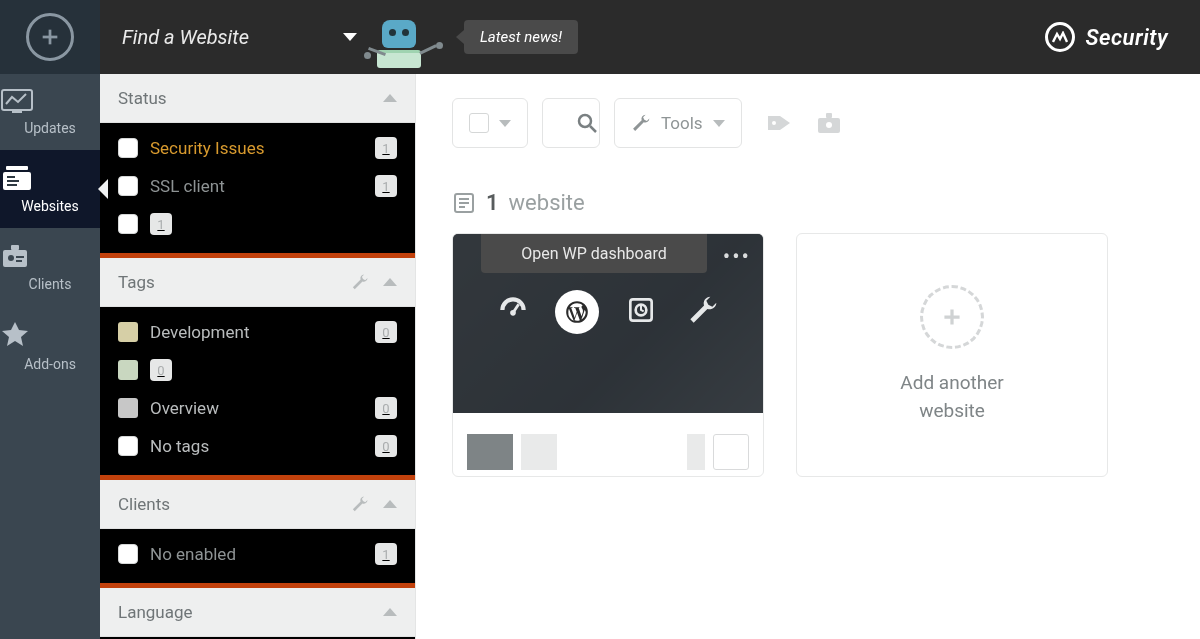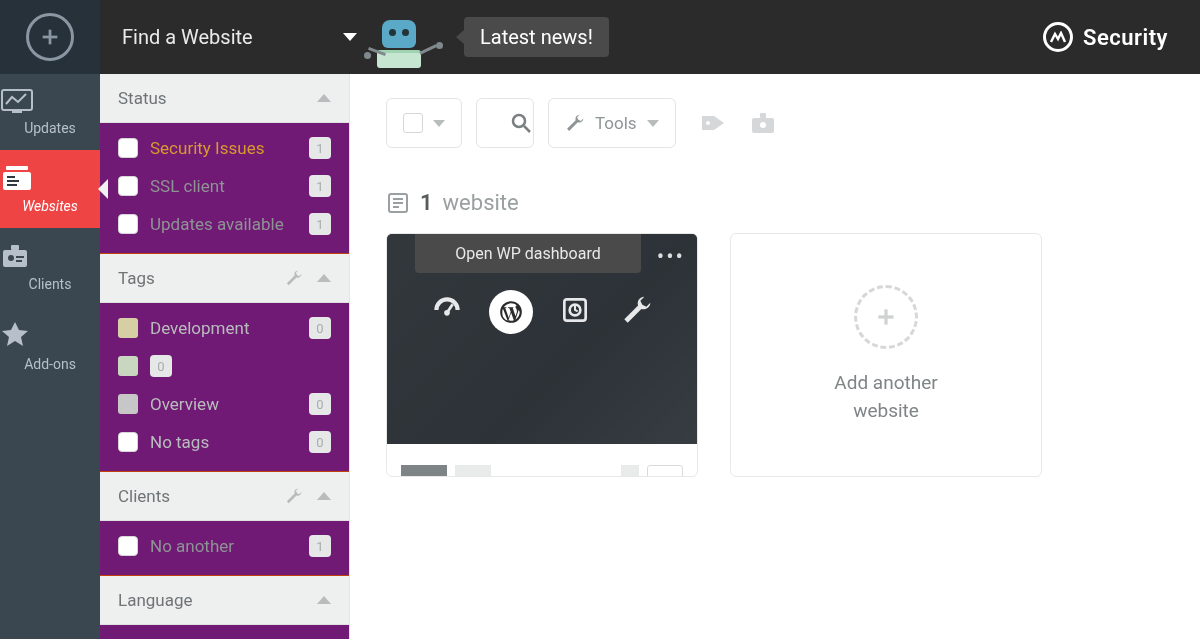--- a/index.html
+++ b/index.html
@@ -4,68 +4,68 @@
 <style>
   * { box-sizing: border-box; margin: 0; padding: 0; font-family: -apple-system, BlinkMacSystemFont, "Segoe UI", Roboto, sans-serif; }
   html, body { width: 1200px; height: 639px; overflow: hidden; background: #fff; }
   .app { display: flex; width: 100%; height: 100%; }
 
   
   .leftnav { width: 100px; background: #3a4650; color: #c7cfd6; display: flex; flex-direction: column; align-items: center; }
   .leftnav .plus { width: 100px; height: 74px; background: #26313a; display: flex; align-items: center; justify-content: center; }
   .leftnav .plus .circle { width: 48px; height: 48px; border: 3px solid #8a97a2; border-radius: 50%; display: flex; align-items: center; justify-content: center; color: #8a97a2; }
   .leftnav .item { width: 100%; padding: 14px 0 14px 0; text-align: center; font-size: 14px; color: #b7c0c8; cursor: pointer; position: relative; }
-  .leftnav .item.active { background: #ef4444; color: #fff; font-style: italic; }
+  .leftnav .item.active { background: #0f172a; color: #fff; }
   .leftnav .item.active::after { content:""; position:absolute; right:-8px; top:50%; transform:translateY(-50%); width:0;height:0; border-top:10px solid transparent; border-bottom:10px solid transparent; border-right:10px solid #f0f1f1; }
   .leftnav .item .ico { display:block; margin:0 auto 6px auto; }
 
   
   .rightpane { flex:1; display:flex; flex-direction:column; }
-  .topbar { height: 74px; background: #2b2b2b; display:flex; align-items:center; color:#fff; }
+  .topbar { height: 74px; background: #2b2b2b; display:flex; align-items:center; color:#fff;font-style:italic; }
   .findsite { width: 280px; height:74px; background:#2b2b2b; display:flex; align-items:center; justify-content:space-between; padding:0 22px; font-size:20px; color:#eaeaea; border-right:1px solid #2b2b2b; }
   .findsite .caret { width:0;height:0;border-left:7px solid transparent;border-right:7px solid transparent;border-top:8px solid #fff; }
   .mascot { position: relative; width: 90px; height: 74px; }
-  .newsbubble { position:relative; background:#4a4a4a; color:#fff; padding:8px 16px; border-radius:4px; font-size:20px; margin-left:-6px; }
+  .newsbubble { position:relative; background:#4a4a4a; color:#fff; padding:8px 16px; border-radius:4px; font-size:15px; margin-left:-6px; }
   .newsbubble::before { content:""; position:absolute; left:-8px; top:50%; transform:translateY(-50%); width:0;height:0;border-top:7px solid transparent;border-bottom:7px solid transparent;border-right:8px solid #4a4a4a; }
   .brand { margin-left:auto; display:flex; align-items:center; gap:10px; padding-right:32px; font-size:22px; font-weight:600; letter-spacing:0.5px; }
   .brand .logo { width:30px; height:30px; border:3px solid #fff; border-radius:50%; display:flex; align-items:center; justify-content:center; }
 
   
   .bodyrow { flex:1; display:flex; background:#fff; }
 
   
-  .filters { width: 250px; background:#701a75; border-right:1px solid #e4e5e5; overflow:hidden; }
-  .section-hdr { display:flex; align-items:center; justify-content:space-between; padding:14px 18px; color:#6f7577; font-size:17px; border-top:1px solid #c2410c; border-bottom:1px solid #e0e1e1; background:#eeefef; }
+  .filters { width: 316px; background:#000000; border-right:1px solid #e4e5e5; overflow:hidden; }
+  .section-hdr { display:flex; align-items:center; justify-content:space-between; padding:14px 18px; color:#6f7577; font-size:17px; border-top:5px solid #c2410c; border-bottom:1px solid #e0e1e1; background:#eeefef; }
   .section-hdr:first-child { border-top:none; }
   .section-hdr .tools { display:flex; align-items:center; gap:14px; }
   .caret-up { width:0;height:0;border-left:7px solid transparent;border-right:7px solid transparent;border-bottom:8px solid #b8bcbd; }
   .filter-row { display:flex; align-items:center; padding:8px 18px 8px 18px; font-size:17px; color:#8e9394; }
   .filter-row .chk { width:20px;height:20px;border:1px solid #d5d7d7;border-radius:4px;background:#fff;margin-right:12px; flex-shrink:0; }
   .filter-row .swatch { width:20px;height:20px;border-radius:3px;margin-right:12px; flex-shrink:0; }
   .filter-row .lbl { flex:1; }
   .filter-row .cnt { width:22px;height:22px;border-radius:4px;background:#e6e7e7;color:#a9acad;font-size:13px;display:flex;align-items:center;justify-content:center; }
   .filter-row.highlight .lbl { color:#d89a2e; }
   .filter-row.muted { color:#b9bcbd; }
-  .grp { padding:6px 0 10px 0; }
+  .grp { padding:6px 0 10px 0;text-decoration:underline; }
 
   
   .main { flex:1; padding:0 36px; }
   .toolbar { display:flex; gap:14px; align-items:center; padding:24px 0 14px 0; }
   .tbtn { height:50px; border:1px solid #e3e4e4; border-radius:6px; background:#fff; display:flex; align-items:center; justify-content:flex-end; padding:0 16px; color:#8f9596; font-size:17px; gap:10px; cursor:pointer; }
   .tbtn.small { width:58px; padding:0; }
   .tbtn .mini-chk { width:20px;height:20px;border:1px solid #d5d7d7;border-radius:3px;background:#fff; }
   .tbtn .caret-dn { width:0;height:0;border-left:6px solid transparent;border-right:6px solid transparent;border-top:7px solid #b8bcbd; }
   .ticon { width:26px; height:26px; color:#bfc3c4; display:flex; align-items:center; justify-content:center; margin-left:10px; }
 
   .count-row { display:flex; align-items:center; gap:10px; color:#9aa0a1; font-size:22px; padding:28px 0 18px 0; }
   .count-row .num { color:#585c5d; font-weight:600; }
 
   .cards { display:flex; gap:32px; }
   .card { width:312px; height:244px; border:1px solid #e7e8e8; border-radius:6px; background:#fff; overflow:hidden; position:relative; }
-  .card .preview { height:210px; background:linear-gradient(135deg,#5a5f63 0%, #3f464c 60%, #6e757a 100%); position:relative; }
+  .card .preview { height:179px; background:linear-gradient(135deg,#5a5f63 0%, #3f464c 60%, #6e757a 100%); position:relative; }
   .card .overlay { position:absolute; inset:0; background:rgba(40,45,50,0.78); }
   .tooltip { position:absolute; top:0; left:28px; right:56px; background:#4a4a4a; color:#e8e8e8; font-size:16px; padding:10px 14px; border-radius:0 0 4px 4px; text-align:center; z-index:3; }
   .dots { position:absolute; top:10px; right:12px; color:#dadcdd; font-size:22px; letter-spacing:2px; z-index:3; cursor:pointer; }
   .actions { position:absolute; top:56px; left:0; right:0; display:flex; justify-content:center; gap:22px; z-index:2; }
   .actions .ai { width:40px;height:40px; display:flex;align-items:center;justify-content:center; color:#e6e8e9; cursor:pointer; }
   .actions .ai.center { width:44px;height:44px;border-radius:50%;background:#fff;color:#2b2b2b; }
   .card .footer { height:78px; display:flex; align-items:center; justify-content:center; gap:8px; padding:0 14px; }
   .ph { height:36px; background:#e9eaea; }
   .ph.dark { background:#7e8486; }
   .ph.sm { width:18px; }
@@ -197,21 +197,20 @@
             <span class="lbl">Security Issues</span>
             <span class="cnt">1</span>
           </div>
           <div class="filter-row">
             <span class="chk"></span>
             <span class="lbl">SSL client</span>
             <span class="cnt">1</span>
           </div>
           <div class="filter-row">
             <span class="chk"></span>
-            <span class="lbl">Updates available</span>
             <span class="cnt">1</span>
           </div>
         </div>
 
         <div class="section-hdr">
           <span>Tags</span>
           <span class="tools">
             <span>
               <svg width="18" height="18" viewBox="0 0 24 24" fill="#b8bcbd">
                   <path d="M22 6.5a5 5 0 0 1-6.7 4.7L5 21.5 2.5 19 12.8 8.7A5 5 0 0 1 17.5 2l-3 3 1.5 3 3 1.5 3-3z"></path>
@@ -249,21 +248,21 @@
               <svg width="18" height="18" viewBox="0 0 24 24" fill="#b8bcbd">
                   <path d="M22 6.5a5 5 0 0 1-6.7 4.7L5 21.5 2.5 19 12.8 8.7A5 5 0 0 1 17.5 2l-3 3 1.5 3 3 1.5 3-3z"></path>
                 </svg>
             </span>
             <span class="caret-up"></span>
           </span>
         </div>
         <div class="grp">
           <div class="filter-row">
             <span class="chk"></span>
-            <span class="lbl">No another</span>
+            <span class="lbl">No enabled</span>
             <span class="cnt">1</span>
           </div>
         </div>
 
         <div class="section-hdr">
           <span>Language</span>
           <span class="caret-up"></span>
         </div>
 
       </div>

